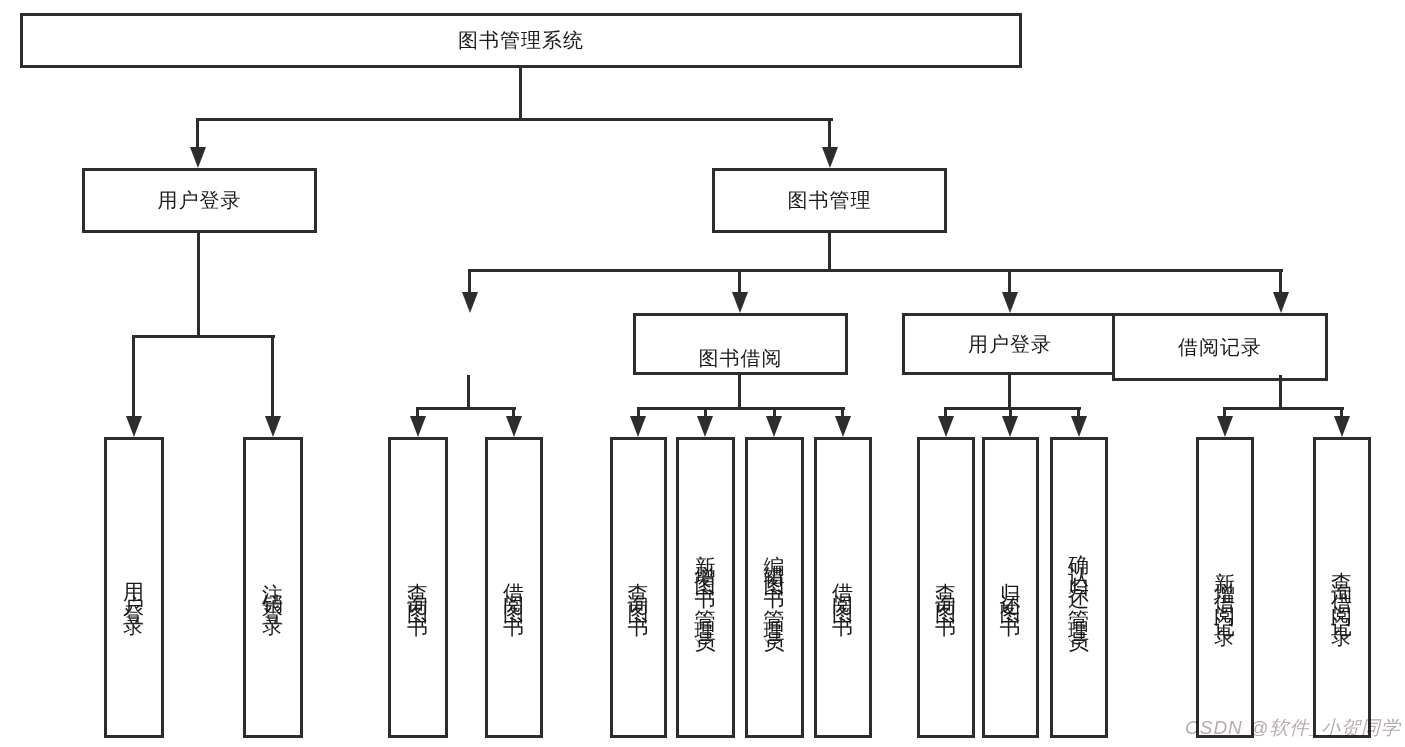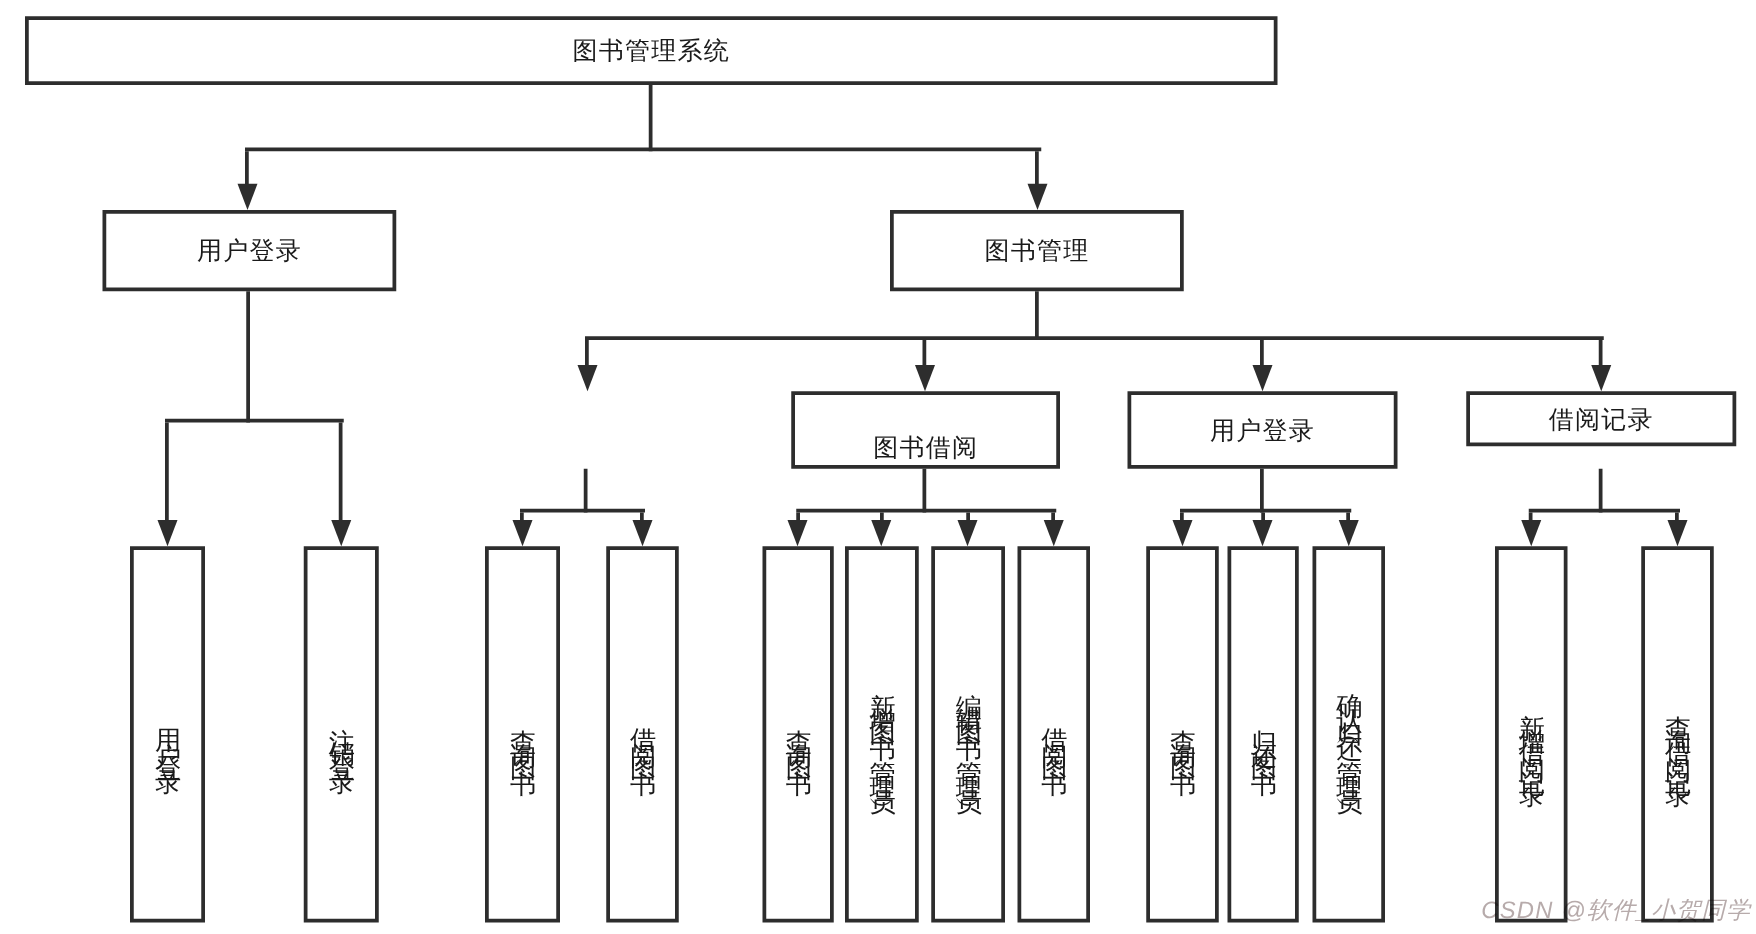--- a/index.html
+++ b/index.html
@@ -92,21 +92,21 @@
   <div class="arrow" style="left:1002px;top:292px;"></div>
   <div class="vline" style="left:1279px;top:272px;height:22px;"></div>
   <div class="arrow" style="left:1273px;top:292px;"></div>
 
   <div class="box" style="left:633px;top:313px;width:215px;height:62px;align-items:flex-end;">
     <span class="hlabel">图书借阅</span>
   </div>
   <div class="box" style="left:902px;top:313px;width:216px;height:62px;">
     <span class="hlabel">用户登录</span>
   </div>
-  <div class="box" style="left:1173px;top:313px;width:216px;height:44px;">
+  <div class="box" style="left:1112px;top:313px;width:216px;height:68px;">
     <span class="hlabel">借阅记录</span>
   </div>
 
   <div class="vline" style="left:467px;top:375px;height:35px;"></div>
   <div class="hline" style="left:416px;top:407px;width:100px;"></div>
   <div class="vline" style="left:416px;top:410px;height:8px;"></div>
   <div class="arrow" style="left:410px;top:416px;"></div>
   <div class="vline" style="left:512px;top:410px;height:8px;"></div>
   <div class="arrow" style="left:506px;top:416px;"></div>
 

